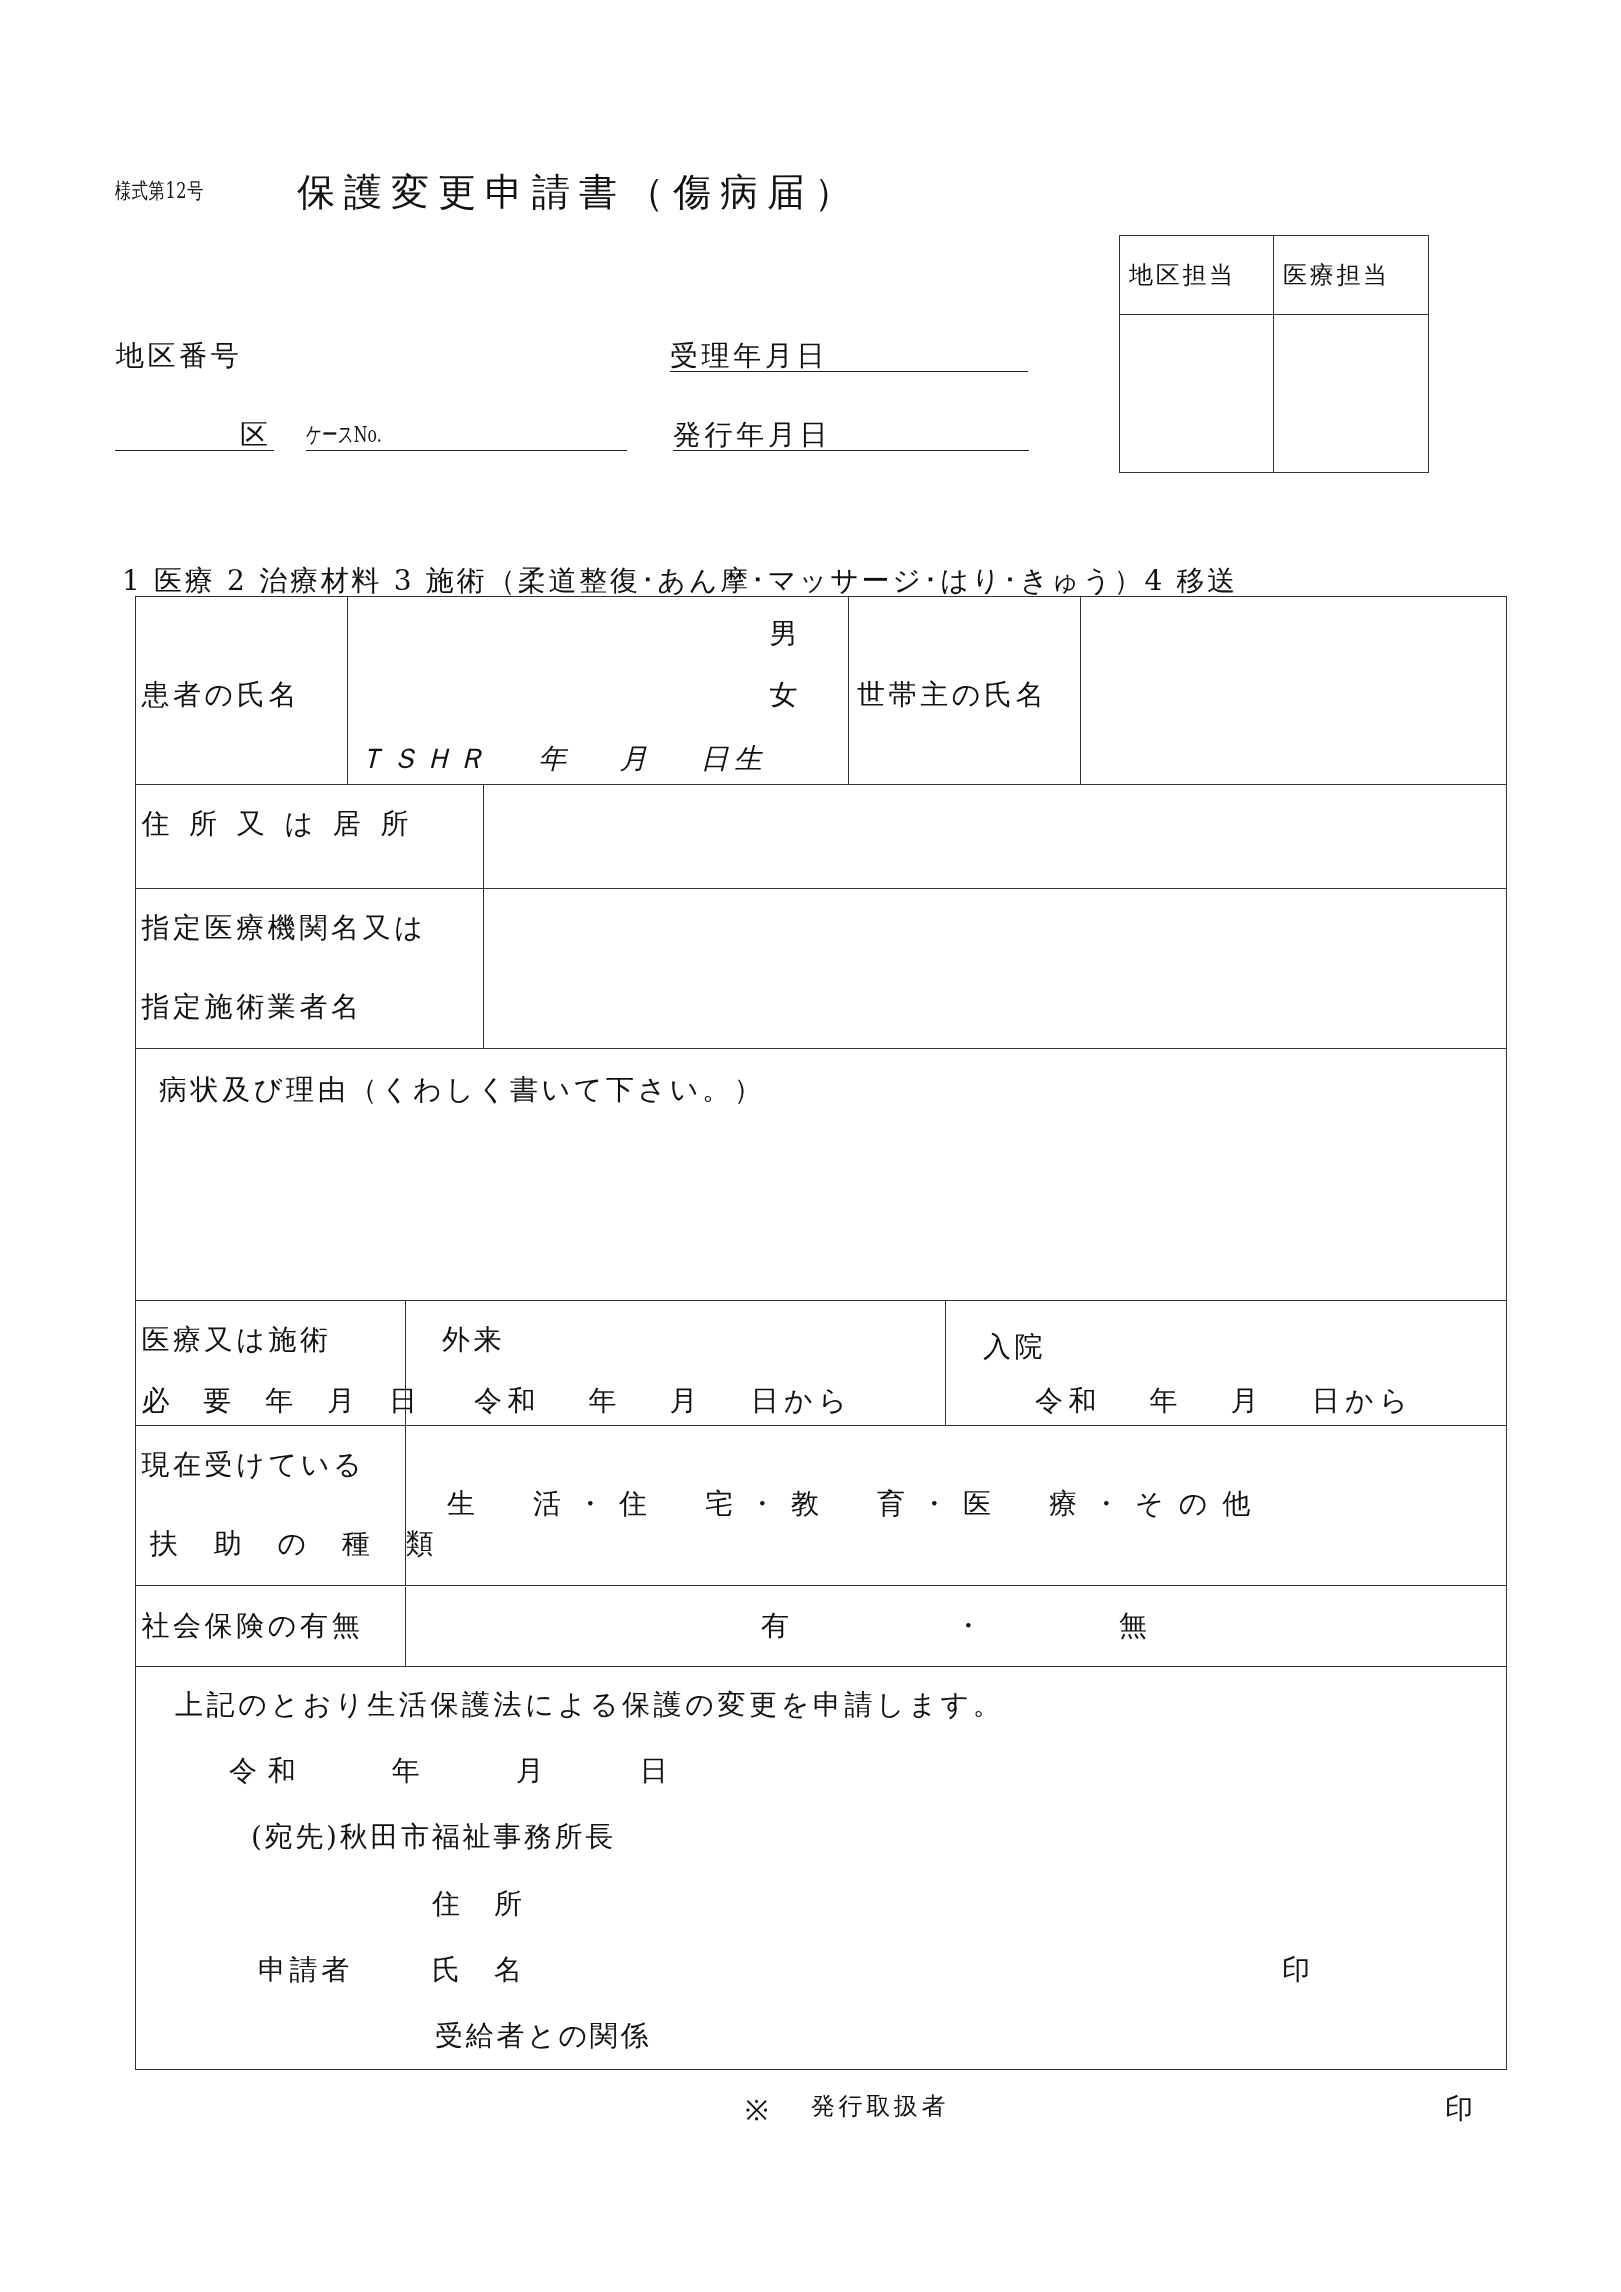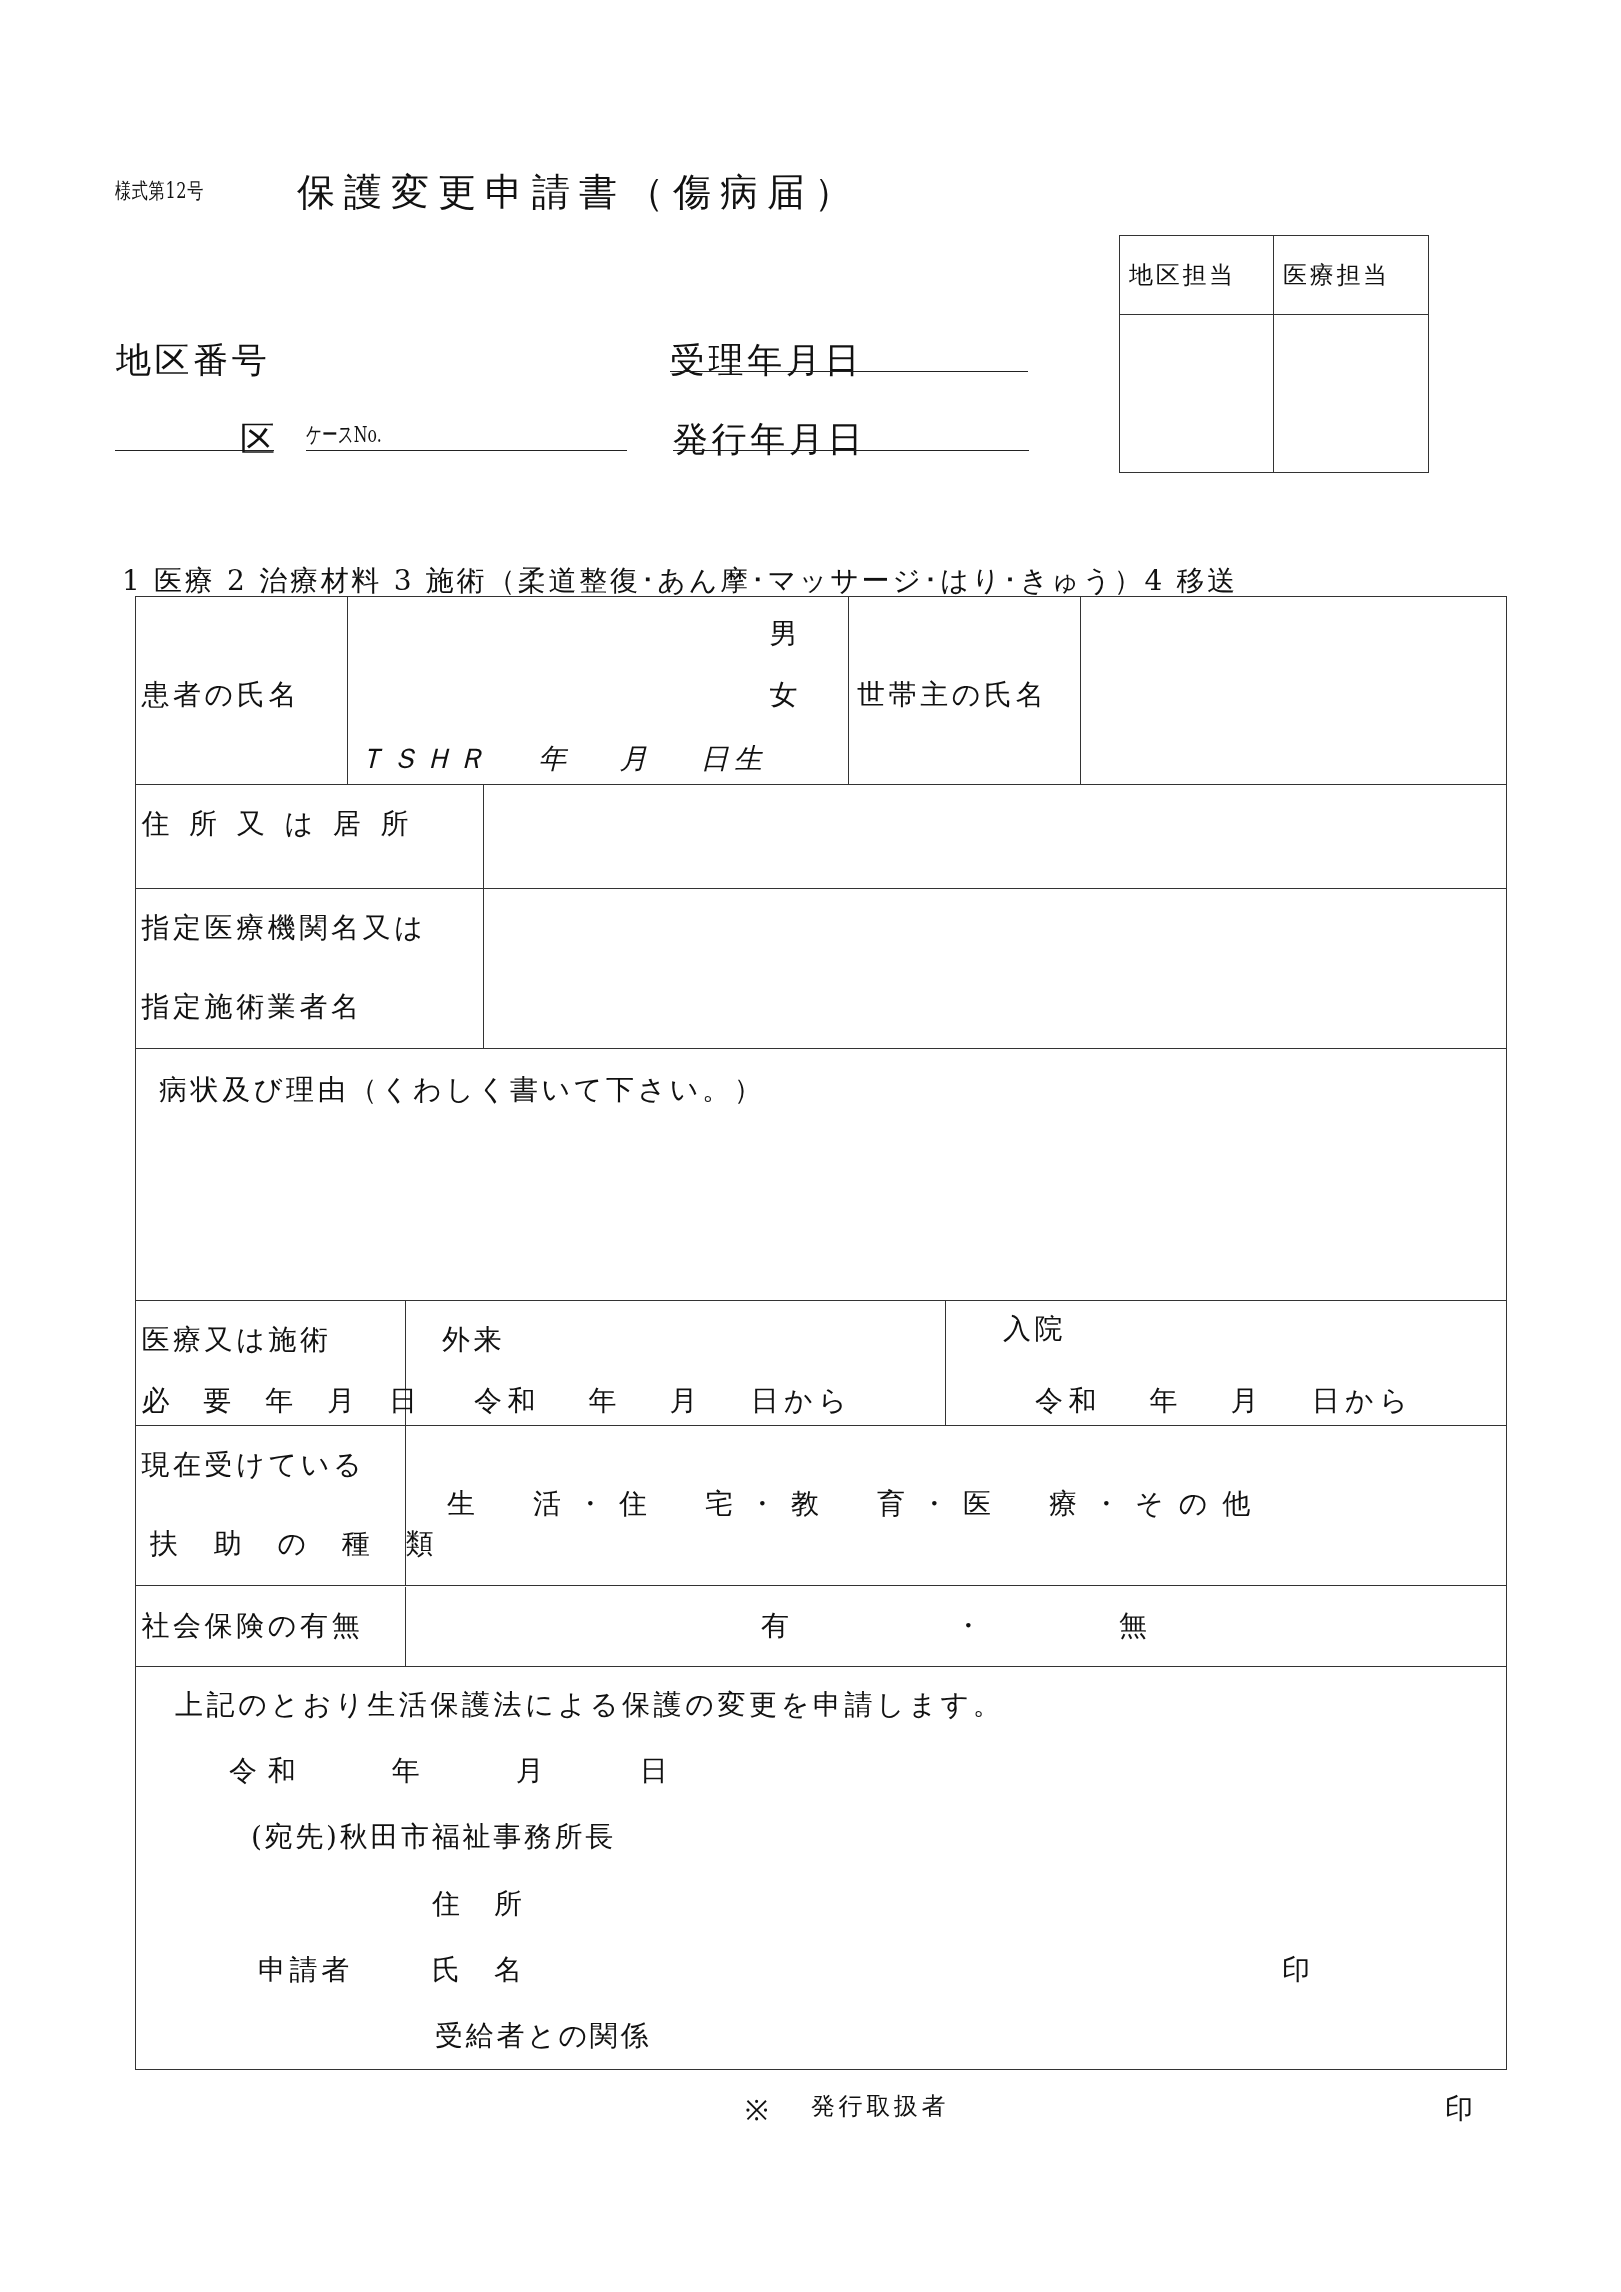--- a/index.html
+++ b/index.html
@@ -3,21 +3,21 @@
 <meta charset="utf-8">
 <style>
   html, body { margin: 0; padding: 0; background: #ffffff; }
   body {
     width: 1621px; height: 2293px; position: relative; overflow: hidden;
     font-family: "DejaVu Serif", "Liberation Serif", serif; color: #111111;
   }
   .abs { position: absolute; white-space: nowrap; }
   .form-no { left: 115px; top: 176px; font-size: 21.5px; transform: scaleX(0.75); transform-origin: left center; letter-spacing: 0.9px; }
   .title { left: 297px; top: 167px; font-size: 38px; letter-spacing: 9px; }
-  .label { font-size: 35px; letter-spacing: 3.6px; }
+  .label { font-size: 28px; letter-spacing: 3.6px; }
   .uline { position: absolute; border-bottom: 1.8px solid #222; }
 
   .staff-box { position: absolute; left: 1119px; top: 235px; width: 310px; height: 238px; border: 1.8px solid #333; box-sizing: border-box; display: grid; grid-template-columns: 1fr 1fr; grid-template-rows: 79px 1fr; }
   .staff-box > div { border-right: 1.8px solid #333; border-bottom: 1.8px solid #333; font-size: 24px; letter-spacing: 2.7px; display: flex; align-items: center; padding-left: 9px; box-sizing: border-box; }
   .staff-box > div:nth-child(2n) { border-right: none; }
   .staff-box > div:nth-child(n+3) { border-bottom: none; }
 
   .types { left: 122px; top: 550px; font-size: 28px; letter-spacing: 2.7px; margin-top: 12px; }
 
   .tbl { position: absolute; left: 135px; top: 596px; width: 1372px; height: 1474px; border: 1.8px solid #333; box-sizing: border-box; }
@@ -95,21 +95,21 @@
   <div class="row" style="top:704px; height:125px;">
     <div class="cell vline" style="left:0; width:270px;">
       <span class="t" style="left:5.4px; top:19.7px;">医療又は施術</span>
       <span class="t" style="left:5.4px; top:81px; letter-spacing:12.5px;">必 要 年 月 日</span>
     </div>
     <div class="cell vline" style="left:270px; width:540px;">
       <span class="t" style="left:36px; top:19.7px;">外来</span>
       <span class="t" style="left:68px; top:81px; letter-spacing:5.4px;">令和　 年　 月　 日から</span>
     </div>
     <div class="cell" style="left:811px; right:0;">
-      <span class="t" style="left:36px; top:9px;margin-left:20px;">入院</span>
+      <span class="t" style="left:36px; top:27px;">入院</span>
       <span class="t" style="left:88px; top:81px; letter-spacing:5.4px;">令和　 年　 月　 日から</span>
     </div>
   </div>
 
   <div class="row" style="top:829px; height:160px;">
     <div class="cell vline" style="left:0; width:270px;">
       <span class="t" style="left:5.4px; top:19.7px;">現在受けている</span>
       <span class="t" style="left:14px; top:99px; letter-spacing:13.4px;">扶 助 の 種 類</span>
     </div>
     <div class="cell" style="left:270px; right:0;">

